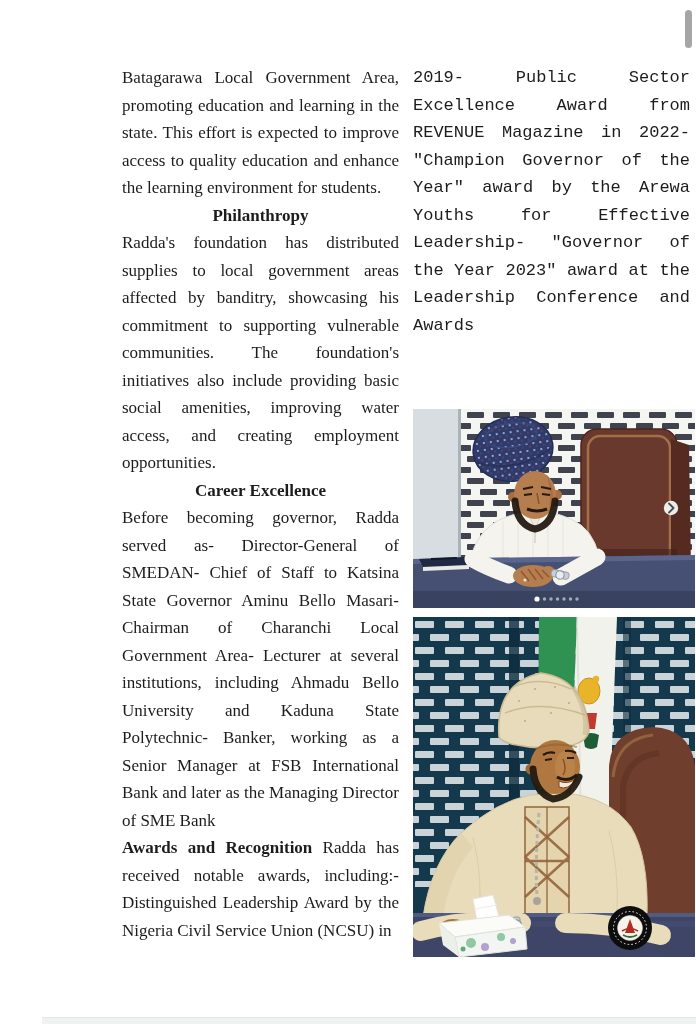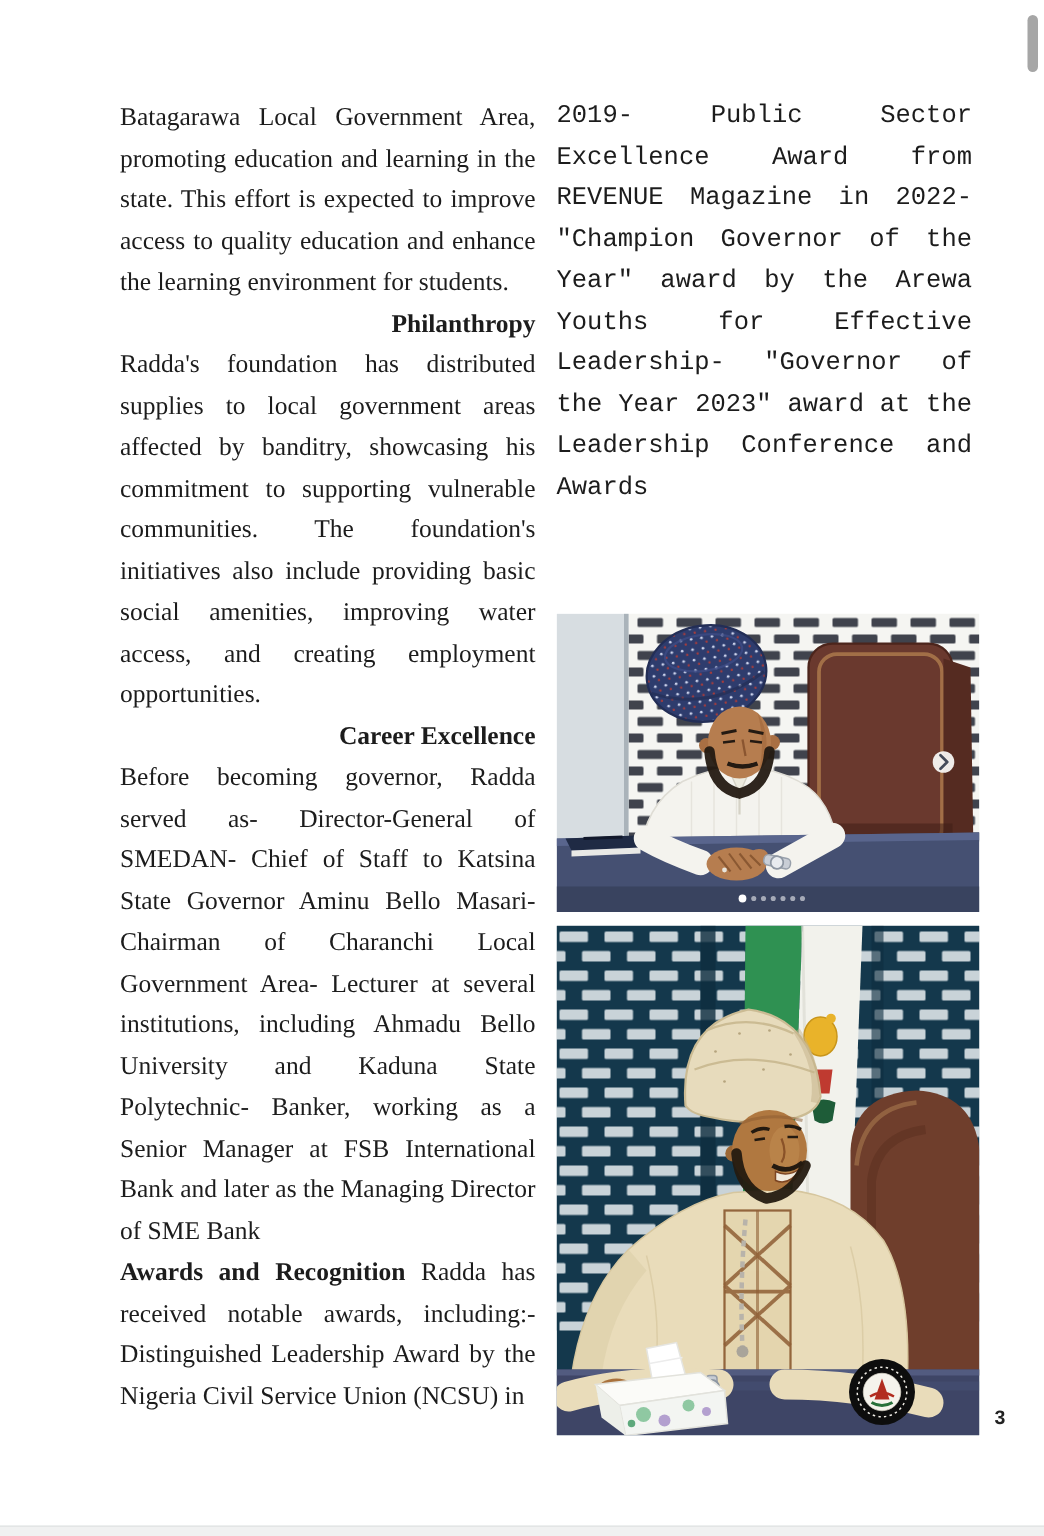--- a/index.html
+++ b/index.html
@@ -1,21 +1,21 @@
 <!DOCTYPE html>
 <html><head>
 <meta charset="utf-8">
 <style>
   html,body{margin:0;padding:0;}
   body{width:696px;height:1024px;background:#ffffff;position:relative;overflow:hidden;
        font-family:"Liberation Serif", serif;color:#1c1c1c;}
-  .page{position:absolute;inset:0;background:#ffffff;}
+  .page{position:absolute;inset:0;background:#ffffff;margin-left:42px;}
   .col{position:absolute;top:64px;width:277px;text-align:justify;font-size:17px;line-height:27.5px;}
   .col p{margin:0;}
-  .col p.h{font-weight:700;text-align:right;}
+  .col p.h{font-weight:700;text-align:center;}
   .col b{font-weight:700;}
   .left-col{left:80px;}
   .right-col{left:371px;font-family:Liberation Mono, monospace;}
   .photo{position:absolute;left:371px;overflow:hidden;}
   .photo svg{display:block;width:100%;height:100%;}
   #photo1{top:409px;width:282px;height:199px;}
   #photo2{top:617px;width:282px;height:340px;}
   .page-number{position:absolute;left:663px;top:937px;font-family:"Liberation Sans",sans-serif;
        font-weight:700;font-size:13px;color:#222;}
   .scroll-thumb{position:absolute;right:4px;top:10px;width:7px;height:38px;border-radius:3.5px;background:#a6a6a6;}

